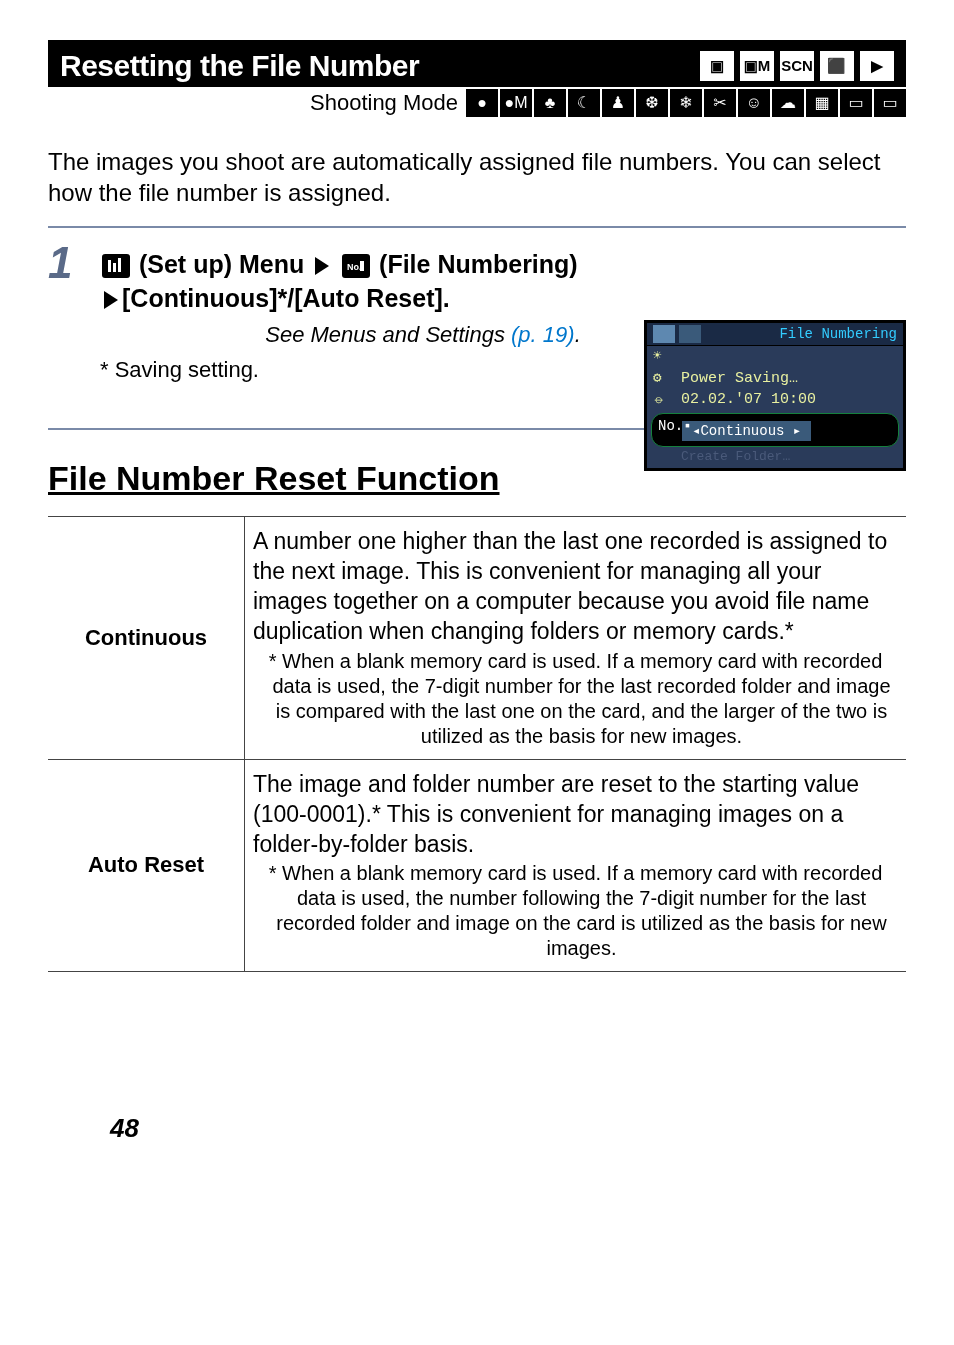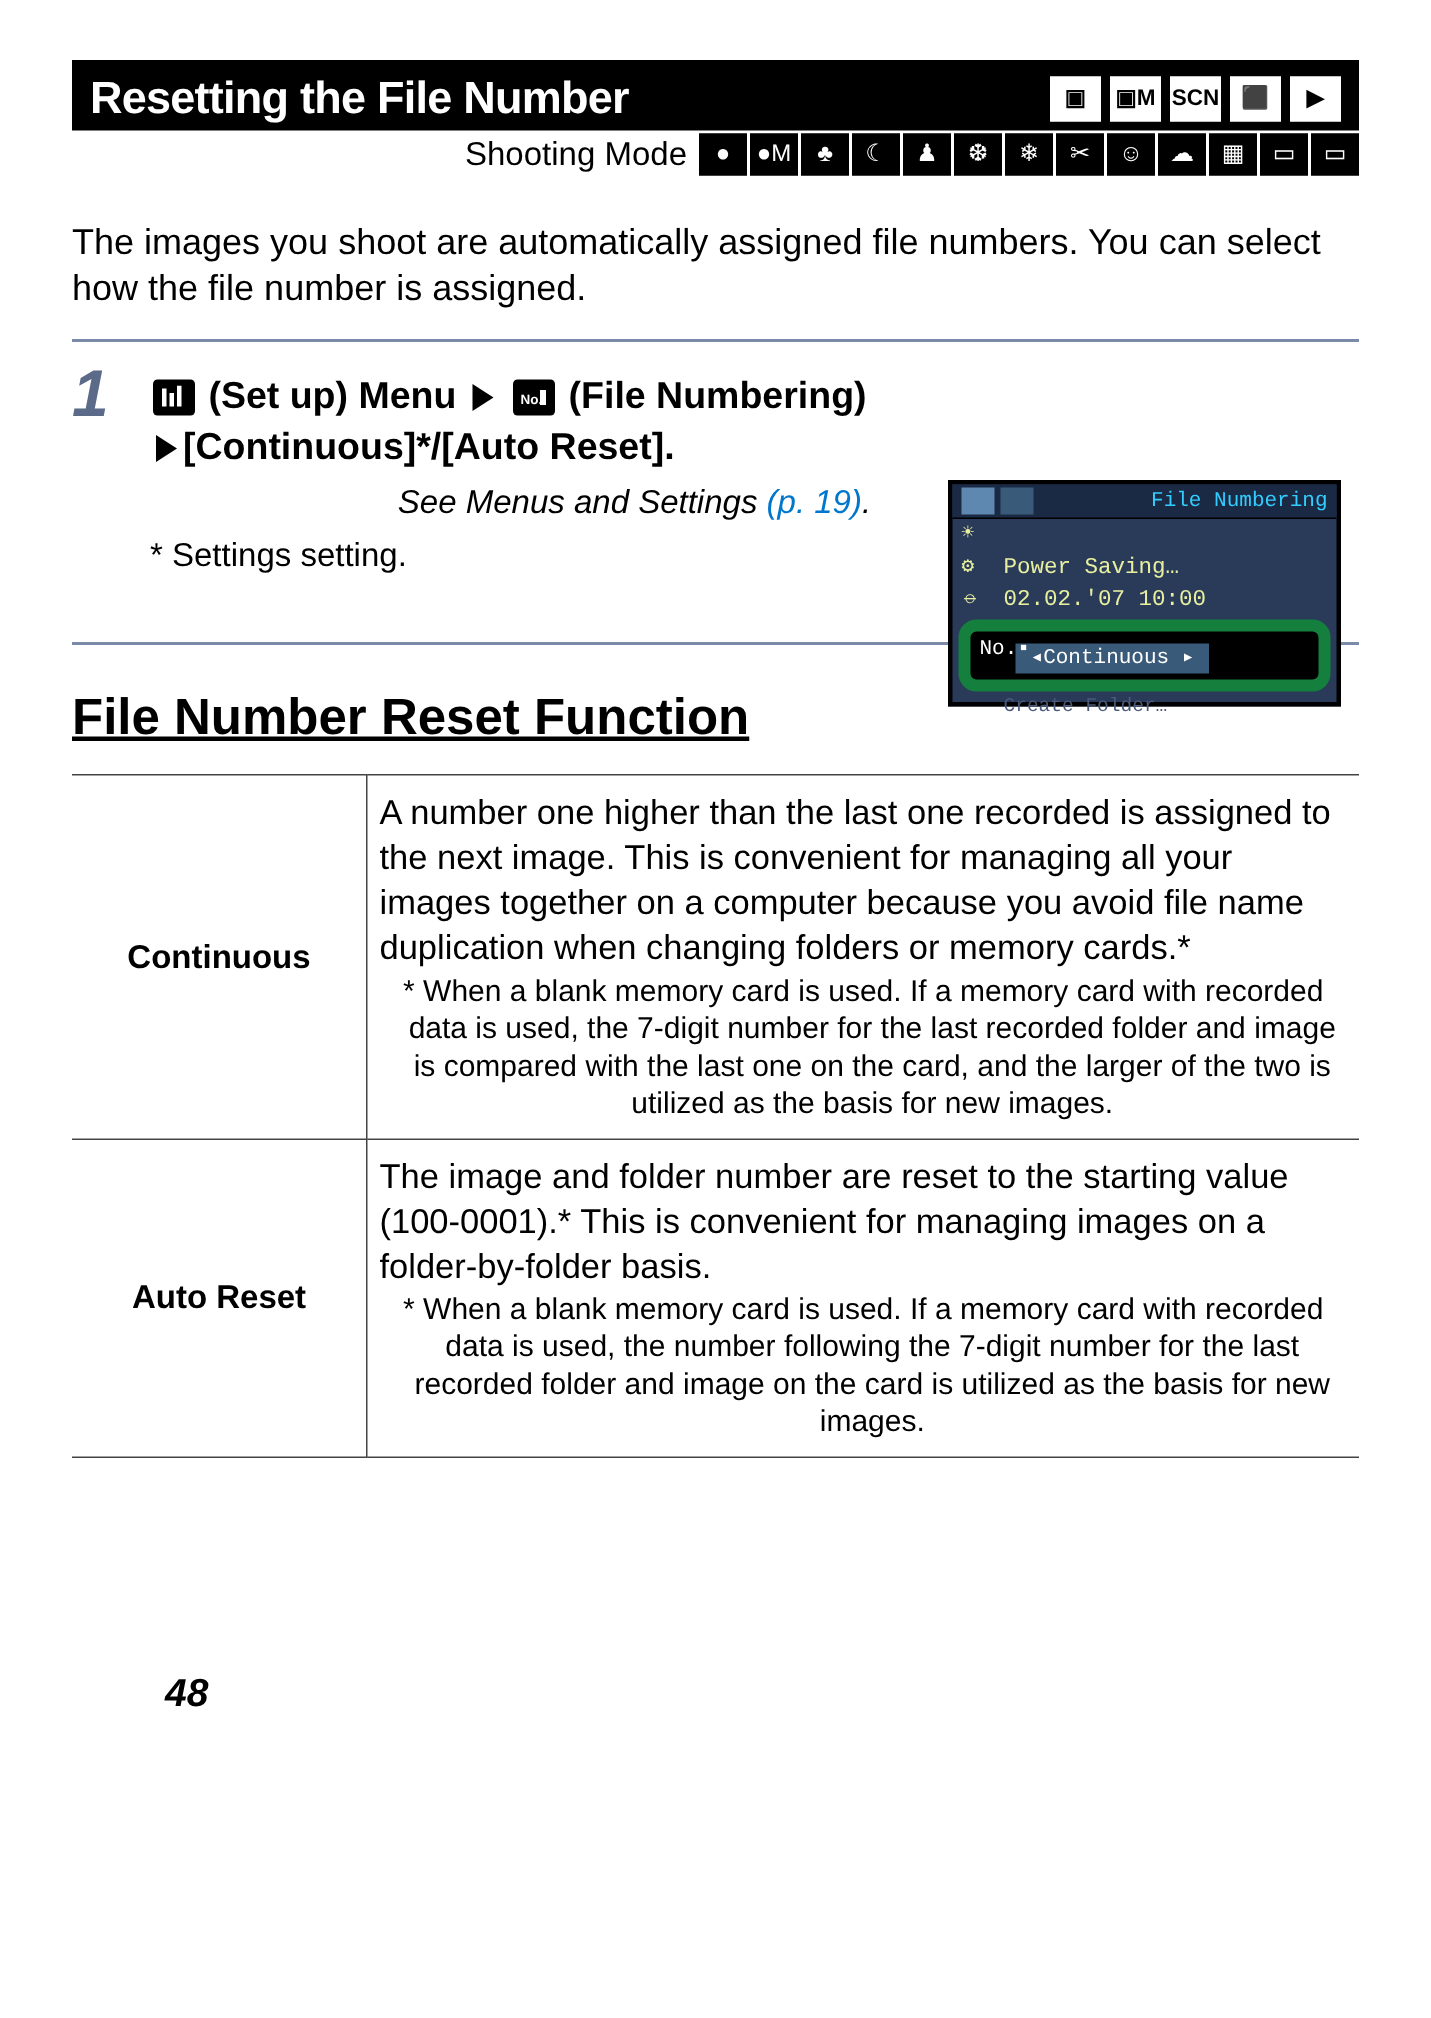--- a/index.html
+++ b/index.html
@@ -132,21 +132,21 @@
     font-size: 22px;
     margin: 6px 0 6px -160px;
   }
   .sub-note .link { color: #0077cc; }
   .default-note {
     font-size: 22px;
     margin-top: 4px;
   }
   .screenshot {
     position: absolute;
-    right: 12px;
+    right: 0;
     top: 92px;
     width: 256px;
     height: 145px;
     border: 3px solid #000;
     background: #2a3b5a;
     font-family: "Courier New", monospace;
   }
   .screenshot .ss-head {
     background: #1a2a45;
     color: #3cf;
@@ -173,21 +173,21 @@
   .screenshot .ss-icon {
     position: absolute;
     left: 6px;
     color: #e8f0a0;
     font-size: 14px;
   }
   .screenshot .ss-highlight-row {
     background: #000;
     margin: 2px 4px;
     padding: 2px 4px 2px 30px;
-    border: 8px solid #15803d;
+    border: 1px solid #15803d;
     border-radius: 12px;
     position: relative;
   }
   .screenshot .ss-highlight-row .ss-icon { left: 6px; top: 3px; color: #fff; }
   .screenshot .ss-highlight-val {
     display: inline-block;
     background: #3a5a7a;
     color: #fff;
     padding: 1px 10px;
     font-size: 14px;
@@ -303,21 +303,21 @@
               <rect x="14" y="2" width="4" height="10" fill="#fff"></rect>
             </svg>
         </span>
         <span>(File Numbering)</span>
         <br>
         <span class="tri"></span><span>[Continuous]*/[Auto Reset].</span>
       </div>
       <div class="sub-note">
         <span>See Menus and Settings </span><span class="link">(p. 19)</span><span>.</span>
       </div>
-      <div class="default-note">* Settings setting.</div>
+      <div class="default-note">* Saving setting.</div>
     </div>
 
     <div class="screenshot">
       <div class="ss-head">
         <span class="tab"></span>
         <span class="tab" style="background:#3a5a7a"></span>
         <span>File Numbering</span>
       </div>
       <div class="ss-row"><span class="ss-icon">☀</span><span>&nbsp;</span></div>
       <div class="ss-row"><span class="ss-icon">⚙</span><span>Power Saving…</span></div>

